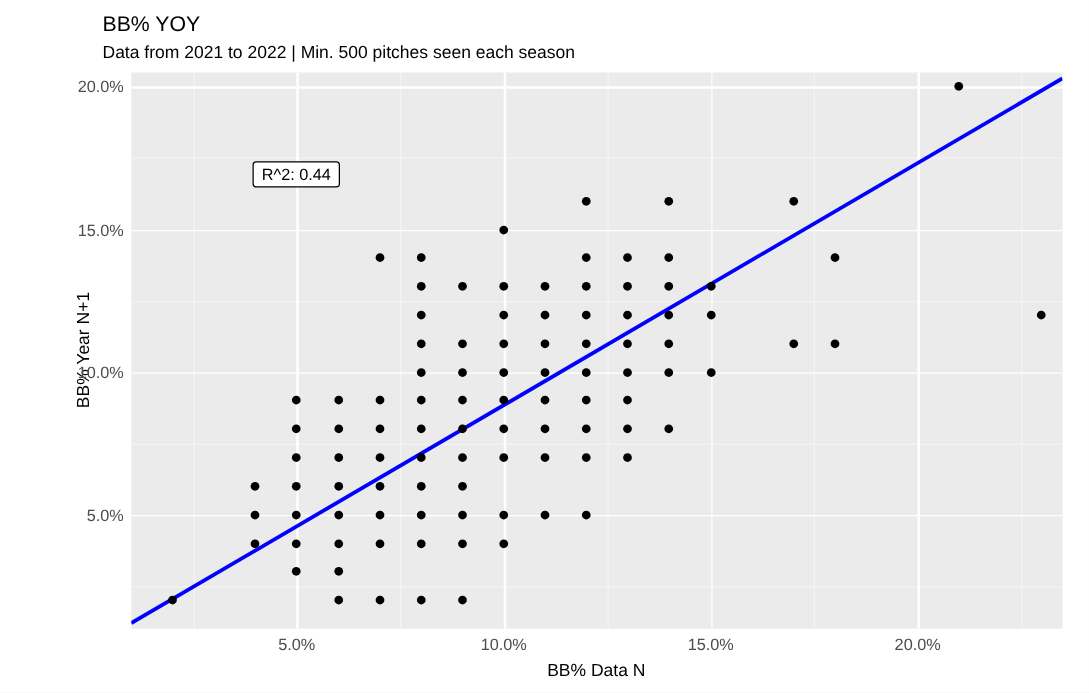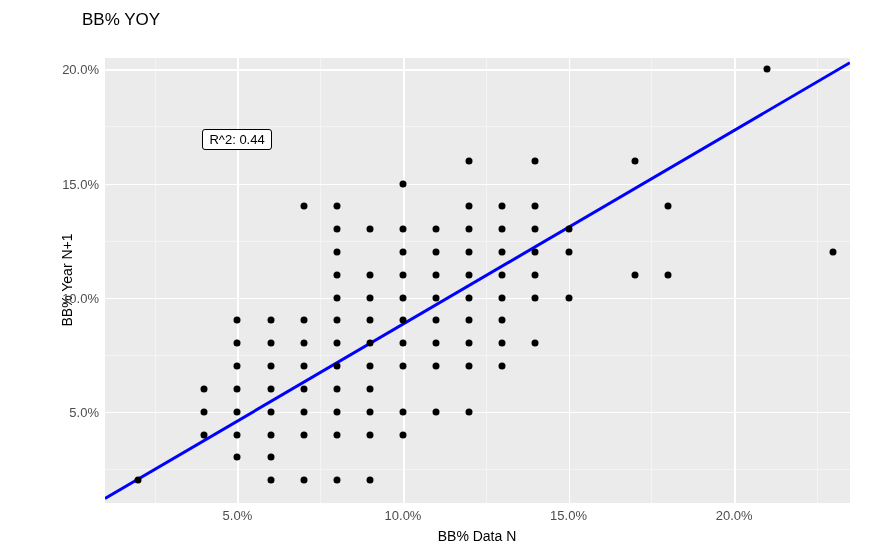--- a/index.html
+++ b/index.html
@@ -96,20 +96,21 @@
     font-size: 13px;
     padding: 2px 6px;
   }
 </style>
 </head>
 <body>
 
 <div class="chart-wrap">
 
   <div class="title">BB% YOY</div>
+  <div class="subtitle">Data from 2021 to 2022 | Min. 500 pitches seen each season</div>
 
   <div class="plot-area" id="plot">
       <div class="minor-v" style="left: 49.6667px;"></div>
       <div class="minor-v" style="left: 215.222px;"></div>
       <div class="minor-v" style="left: 380.778px;"></div>
       <div class="minor-v" style="left: 546.333px;"></div>
       <div class="minor-v" style="left: 711.889px;"></div>
       <div class="minor-h" style="top: 410.769px;"></div>
       <div class="minor-h" style="top: 296.667px;"></div>
       <div class="minor-h" style="top: 182.564px;"></div>

